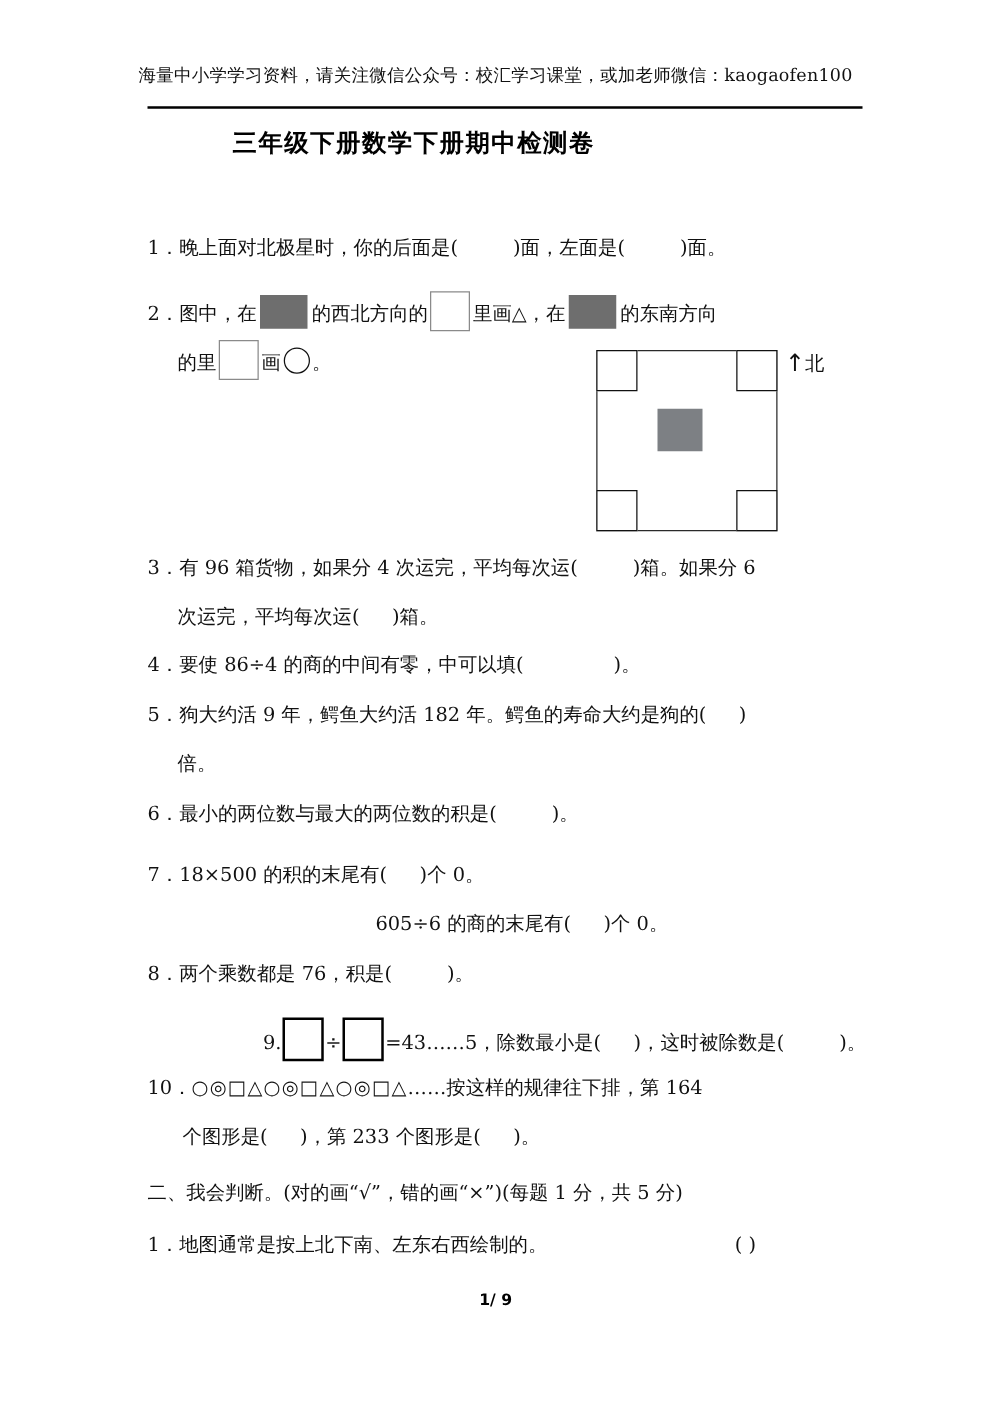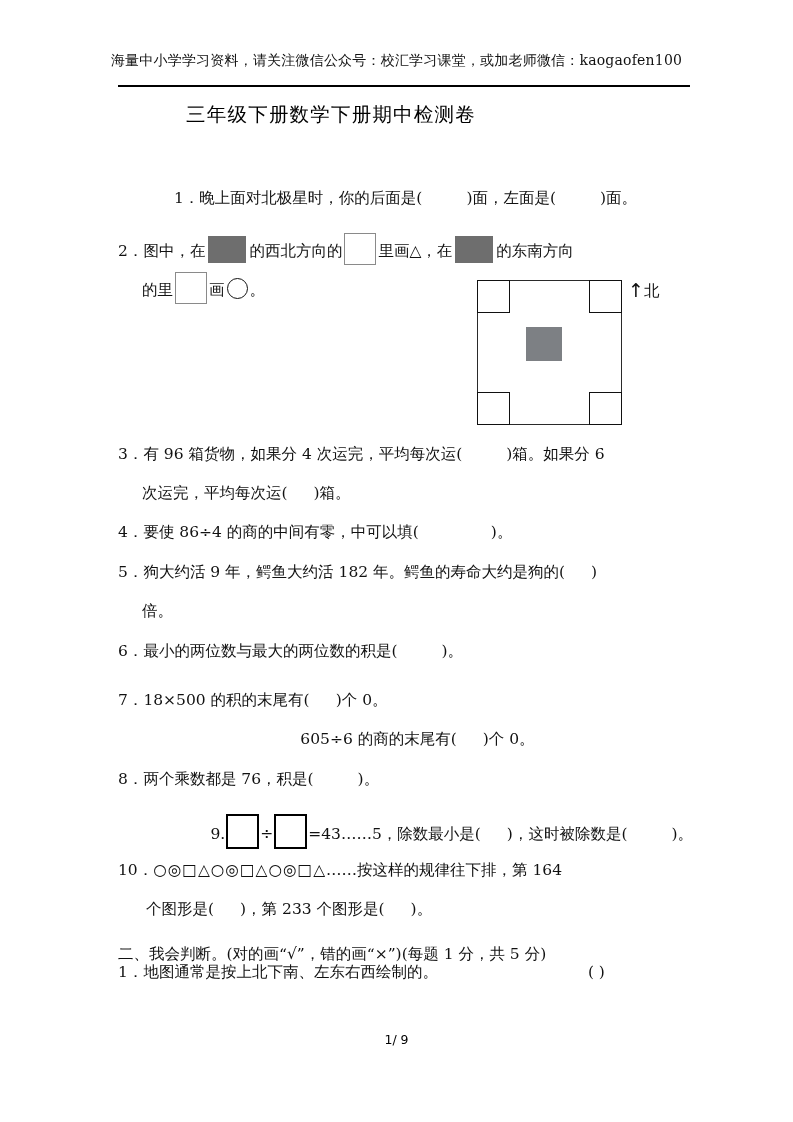--- a/index.html
+++ b/index.html
@@ -42,21 +42,21 @@
     border-top: 2px solid #000;
   }
 
   
   .doc-title {
     position: absolute;
     left: 0; top: 101px;
     width: 662px;
     text-align: center;
     font-size: 19.5px;
-    font-weight: normal;
+    font-weight: bold;
     letter-spacing: 1.2px;
     color: #000;
   }
 
   
   .blk {
     position: absolute;
     font-size: 15.5px;
     line-height: 20px;
     color: #111;
@@ -159,39 +159,39 @@
   }
 
   
   .footer {
     position: absolute;
     left: 0;
     top: 1032px;
     width: 793px;
     text-align: center;
     font-size: 12.5px;
-    font-weight: normal;
+    font-weight: bold;
     color: #000;
     font-family: "DejaVu Sans", "Liberation Sans", sans-serif;
   }
 
   .sym { font-family: "DejaVu Sans", "Liberation Sans", sans-serif; }
 </style>
 </head>
 <body>
 
 <div class="page">
 
   <div class="wm-header">海量中小学学习资料，请关注微信公众号：校汇学习课堂，或加老师微信：kaogaofen100</div>
   <div class="header-rule"></div>
 
   <div class="doc-title">三年级下册数学下册期中检测卷</div>
 
 
-  <div class="blk body-col" style="top:188px;text-align:center;">
+  <div class="blk body-col" style="top:188px;">
     <span class="indent-num">1．</span><span>晚上面对北极星时，你的后面是(</span><span class="gap-m"></span><span>)面，左面是(</span><span class="gap-m"></span><span>)面。</span>
   </div>
 
   <div class="blk body-col" style="top:233px;">
     <span class="indent-num">2．</span><span>图中，在</span><span class="box-gray"></span><span>的西北方向的</span><span class="box-white"></span><span>里画△，在</span><span class="box-gray"></span><span>的东南方向</span>
   </div>
 
   <div class="blk body-col" style="top:272px;">
     <span style="display:inline-block;width:24px;"></span><span>的里</span><span class="box-white"></span><span>画</span><span class="circ-o"></span><span>。</span>
   </div>
@@ -246,19 +246,19 @@
 
   <div class="blk body-col" style="top:860px;">
     <span class="indent-num">10．</span><span class="sym" style="letter-spacing:1px;">○◎□△○◎□△○◎□△</span><span>……按这样的规律往下排，第 164</span>
   </div>
   <div class="blk body-col" style="top:899px;">
     <span style="display:inline-block;width:28px;"></span><span>个图形是(</span><span class="gap-s"></span><span>)，第 233 个图形是(</span><span class="gap-s"></span><span>)。</span>
   </div>
 
   <div class="blk body-col" style="top:944px;">二、我会判断。(对的画“√”，错的画“×”)(每题 1 分，共 5 分)</div>
 
-  <div class="blk body-col" style="top:962px;">
+  <div class="blk body-col" style="top:986px;">
     <span class="indent-num">1．</span><span>地图通常是按上北下南、左东右西绘制的。</span><span style="display:inline-block;width:150px;"></span><span>(      )</span>
   </div>
 
   <div class="footer">1/ 9</div>
 
 </div>
 
 </body></html>

